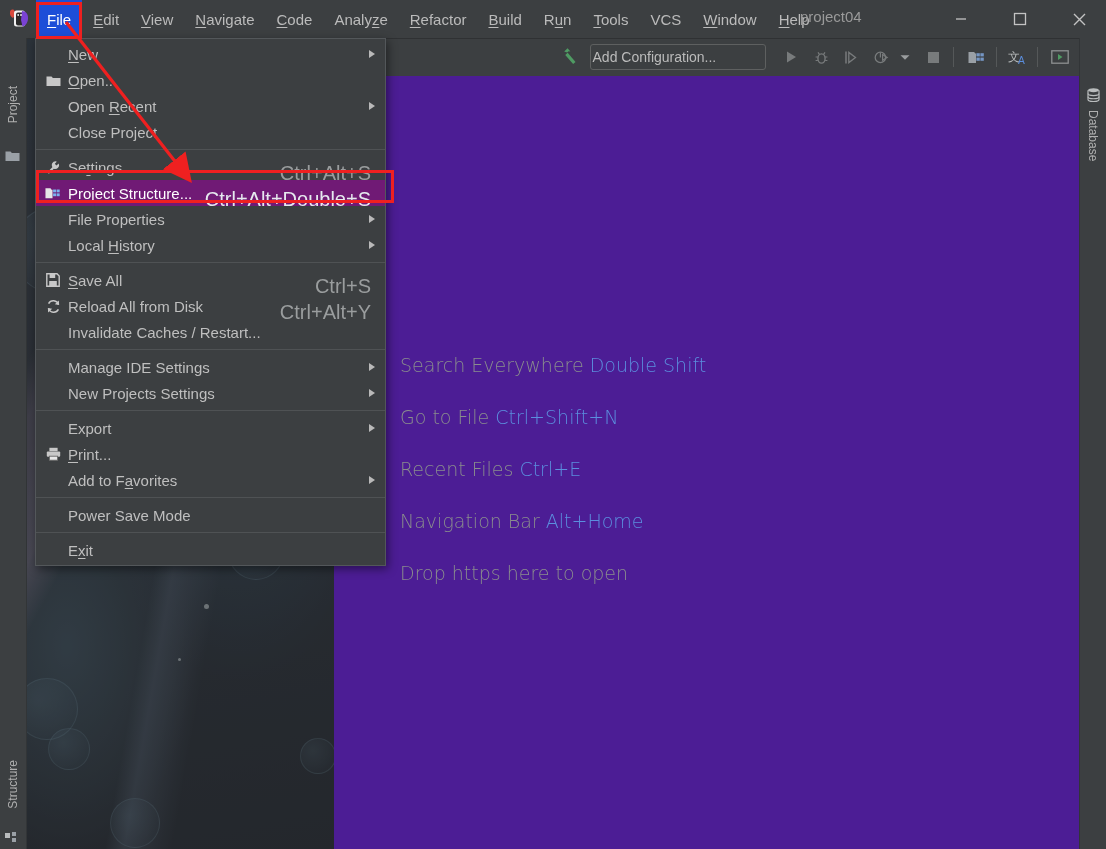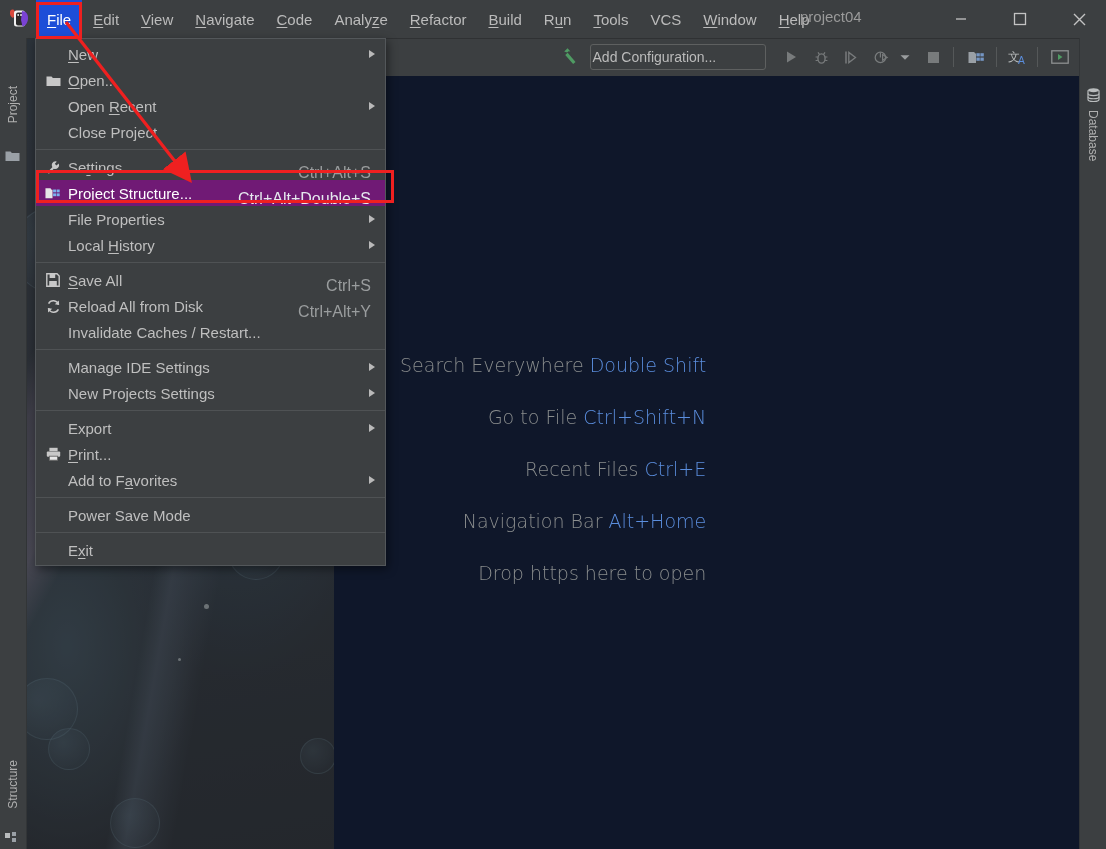--- a/index.html
+++ b/index.html
@@ -45,33 +45,33 @@
 
   
   .stripe-left{position:absolute;left:0;top:38px;width:26px;height:811px;background:#3c3f41;border-right:1px solid #323537;z-index:6;}
   .stripe-right{position:absolute;right:0;top:38px;width:26px;height:811px;background:#3c3f41;border-left:1px solid #323537;z-index:6;}
   .vtab{position:absolute;color:#b0b0b0;font-size:12px;white-space:nowrap;}
   .vtab.lr{writing-mode:vertical-rl;transform:rotate(180deg);}
   .vtab.rl{writing-mode:vertical-rl;}
   .stripe-icon{position:absolute;}
 
   
-  .editor{position:absolute;left:334px;top:76px;width:746px;height:773px;background:#0f172a;z-index:2;text-align:right;}
+  .editor{position:absolute;left:334px;top:76px;width:746px;height:773px;background:#4c1d95;z-index:2;}
   .hints{position:absolute;left:66px;top:278px;}
   .hint{font-size:19px;color:#8a8d8d;margin-bottom:30px;white-space:nowrap;font-family:"DejaVu Sans",sans-serif;font-weight:300;}
   .hint .key{color:#5b8ede;margin-left:6px;}
   .watermark{position:absolute;left:489px;top:746px;color:#cfcfcf;font-size:16px;font-family:"Liberation Sans",sans-serif;}
 
   
   .dropdown{position:absolute;left:35px;top:38px;width:349px;background:#3c3f41;border:1px solid #53575a;z-index:20;box-shadow:2px 3px 9px rgba(0,0,0,.45);padding:2px 0;}
   .ditem{position:relative;height:26px;display:flex;align-items:center;color:#bfbfbf;font-size:15px;padding-left:32px;padding-right:10px;cursor:default;}
   .ditem .ico{position:absolute;left:9px;top:50%;transform:translateY(-50%);width:16px;height:16px;display:flex;align-items:center;justify-content:center;}
   .ditem .lbl{flex:0 0 auto;white-space:nowrap;}
   .ditem .lbl u{text-decoration:underline;text-underline-offset:2px;}
-  .ditem .sc{margin-left:auto;color:#9a9d9e;font-size:16px;padding-right:4px;margin-top:12px;}
+  .ditem .sc{margin-left:auto;color:#9a9d9e;font-size:20px;padding-right:4px;margin-top:12px;}
   .ditem .arrow{margin-left:auto;width:0;height:0;border-left:6px solid #b9b9b9;border-top:4.5px solid transparent;border-bottom:4.5px solid transparent;}
   .ditem.sel{background:#701a75;color:#ffffff;}
   .ditem.sel .sc{color:#e6e9ef;}
   .dsep{height:1px;background:#4f5254;margin:4px 0;}
 
   
   .ann{position:absolute;border:3px solid #ef2020;z-index:40;pointer-events:none;}
   .ann-svg{position:absolute;left:0;top:0;width:1106px;height:849px;z-index:39;pointer-events:none;}
 </style>
 </head>

